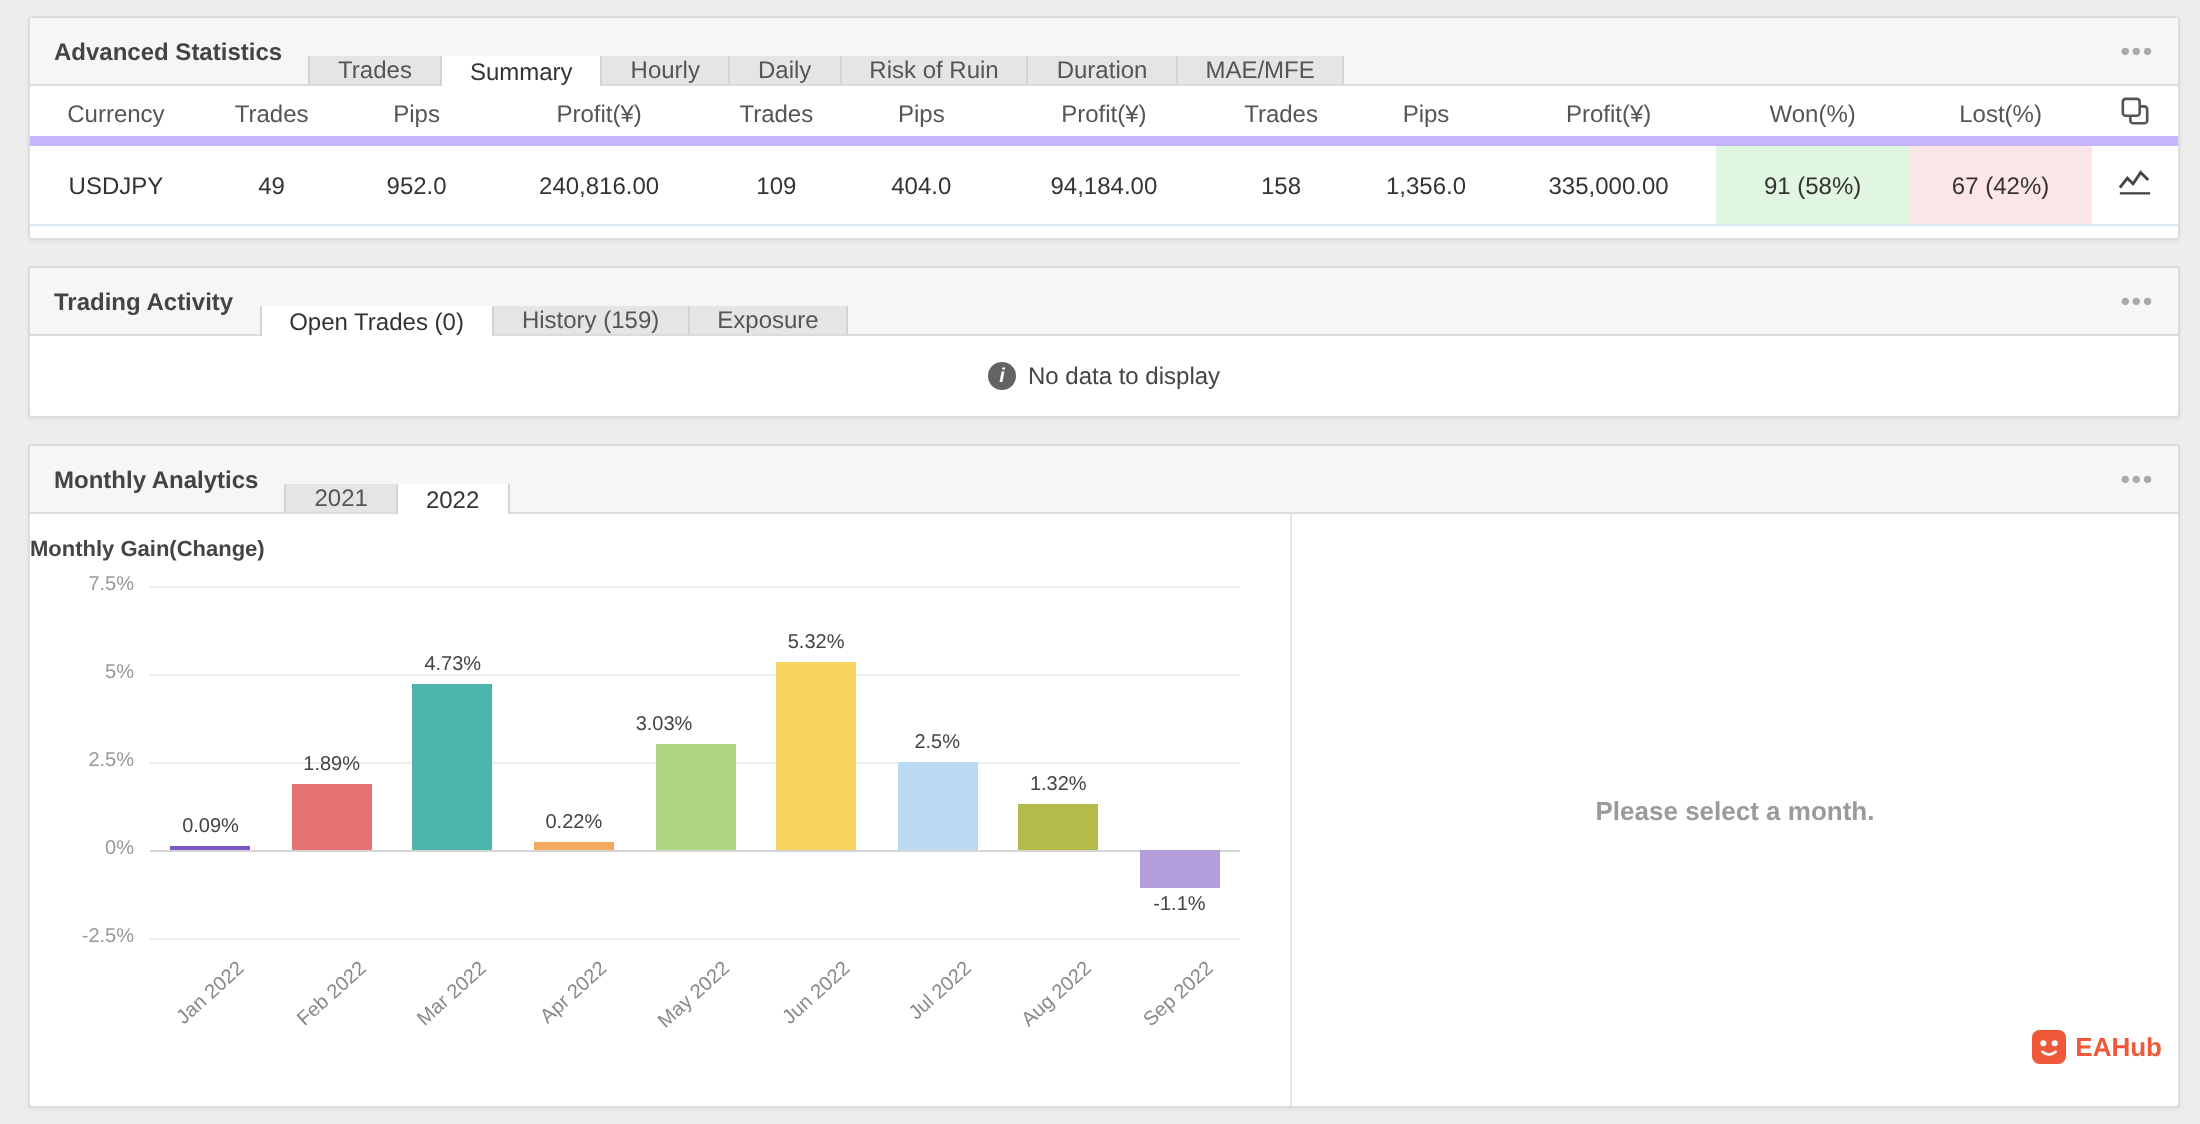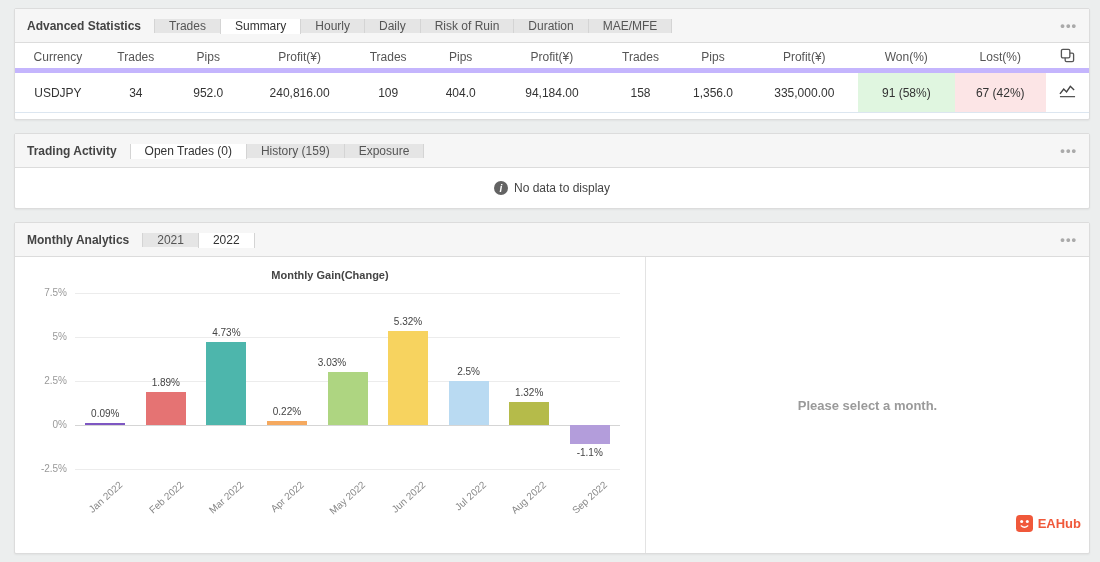--- a/index.html
+++ b/index.html
@@ -12,21 +12,21 @@
   .page{padding:8px 10px 0 14px;}
 
   .panel{
     background:#fff;
     border:1px solid #dcdcdc;
     border-radius:2px;
     margin-bottom:13px;
     box-shadow:0 1px 2px rgba(0,0,0,.05);
   }
   .panel-header{
-    display:flex;align-items:center;
+    display:flex;align-items:flex-end;
     height:33px;
     background:#f6f6f6;
     border-bottom:1px solid #dcdcdc;
   }
   .panel-title{
     align-self:center;
     font-size:12px;font-weight:bold;color:#444;
     padding:0 12px;white-space:nowrap;
   }
   .tabs{display:flex;align-items:stretch;margin-left:2px;}
@@ -75,21 +75,21 @@
   .info-icon{
     width:14px;height:14px;border-radius:50%;
     background:#636363;color:#fff;
     display:inline-flex;align-items:center;justify-content:center;
     font-size:10px;font-weight:bold;font-style:italic;
   }
 
   
   .ma-body{position:relative;height:296px;}
   .chart-region{position:absolute;left:0;top:0;width:630px;height:100%;}
-  .chart-title{margin-top:12px;text-align:center;font-size:11px;font-weight:bold;color:#444;}
+  .chart-title{margin-top:12px;font-size:11px;font-weight:bold;color:#444;}
   .plot{position:absolute;left:60px;top:36px;width:545px;height:176px;}
   .gridline{position:absolute;left:0;right:0;height:1px;background:#ececec;}
   .gridline.zero{background:#d5d5d5;}
   .ytick{position:absolute;right:100%;margin-right:8px;font-size:10px;color:#999;white-space:nowrap;}
   .bar{position:absolute;}
   .value-label{position:absolute;width:60px;text-align:center;font-size:10px;color:#444;}
   .xtick{
     position:absolute;font-size:10px;color:#888;white-space:nowrap;
     transform:rotate(-42deg);transform-origin:right top;
   }
@@ -159,21 +159,21 @@
             <span class="icon-btn">
               <svg width="15" height="15" viewBox="0 0 16 16">
                     <rect x="5.5" y="5.5" width="9" height="9" rx="1.5" fill="none" stroke="#555" stroke-width="1.4"></rect>
                     <rect x="1.5" y="1.5" width="9" height="9" rx="1.5" fill="#fff" stroke="#555" stroke-width="1.4"></rect>
                   </svg>
             </span>
           </th>
         </tr>
         <tr class="data-row">
           <td>USDJPY</td>
-          <td>34</td>
+          <td>49</td>
           <td class="green">952.0</td>
           <td class="green">240,816.00</td>
           <td>109</td>
           <td class="green">404.0</td>
           <td class="green">94,184.00</td>
           <td>158</td>
           <td class="green">1,356.0</td>
           <td class="green">335,000.00</td>
           <td class="won-cell">91 (58%)</td>
           <td class="lost-cell">67 (42%)</td>

